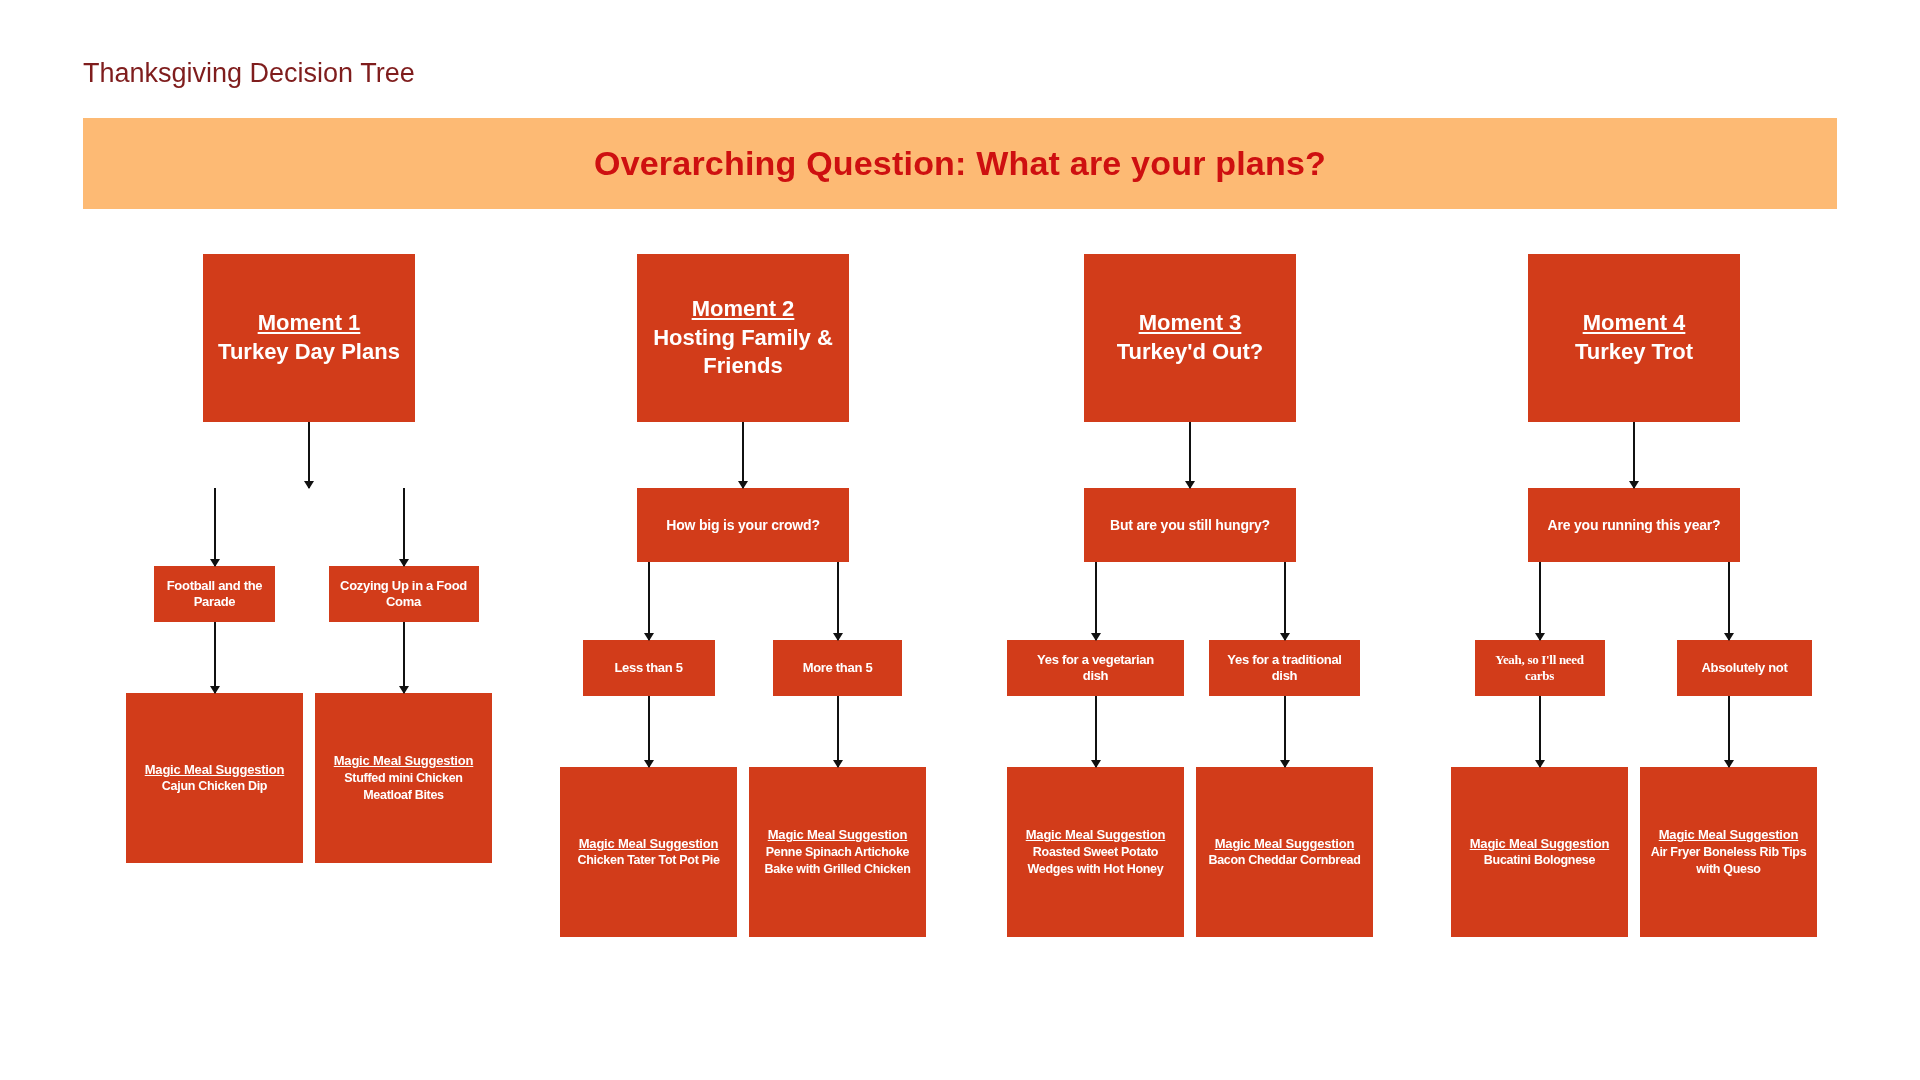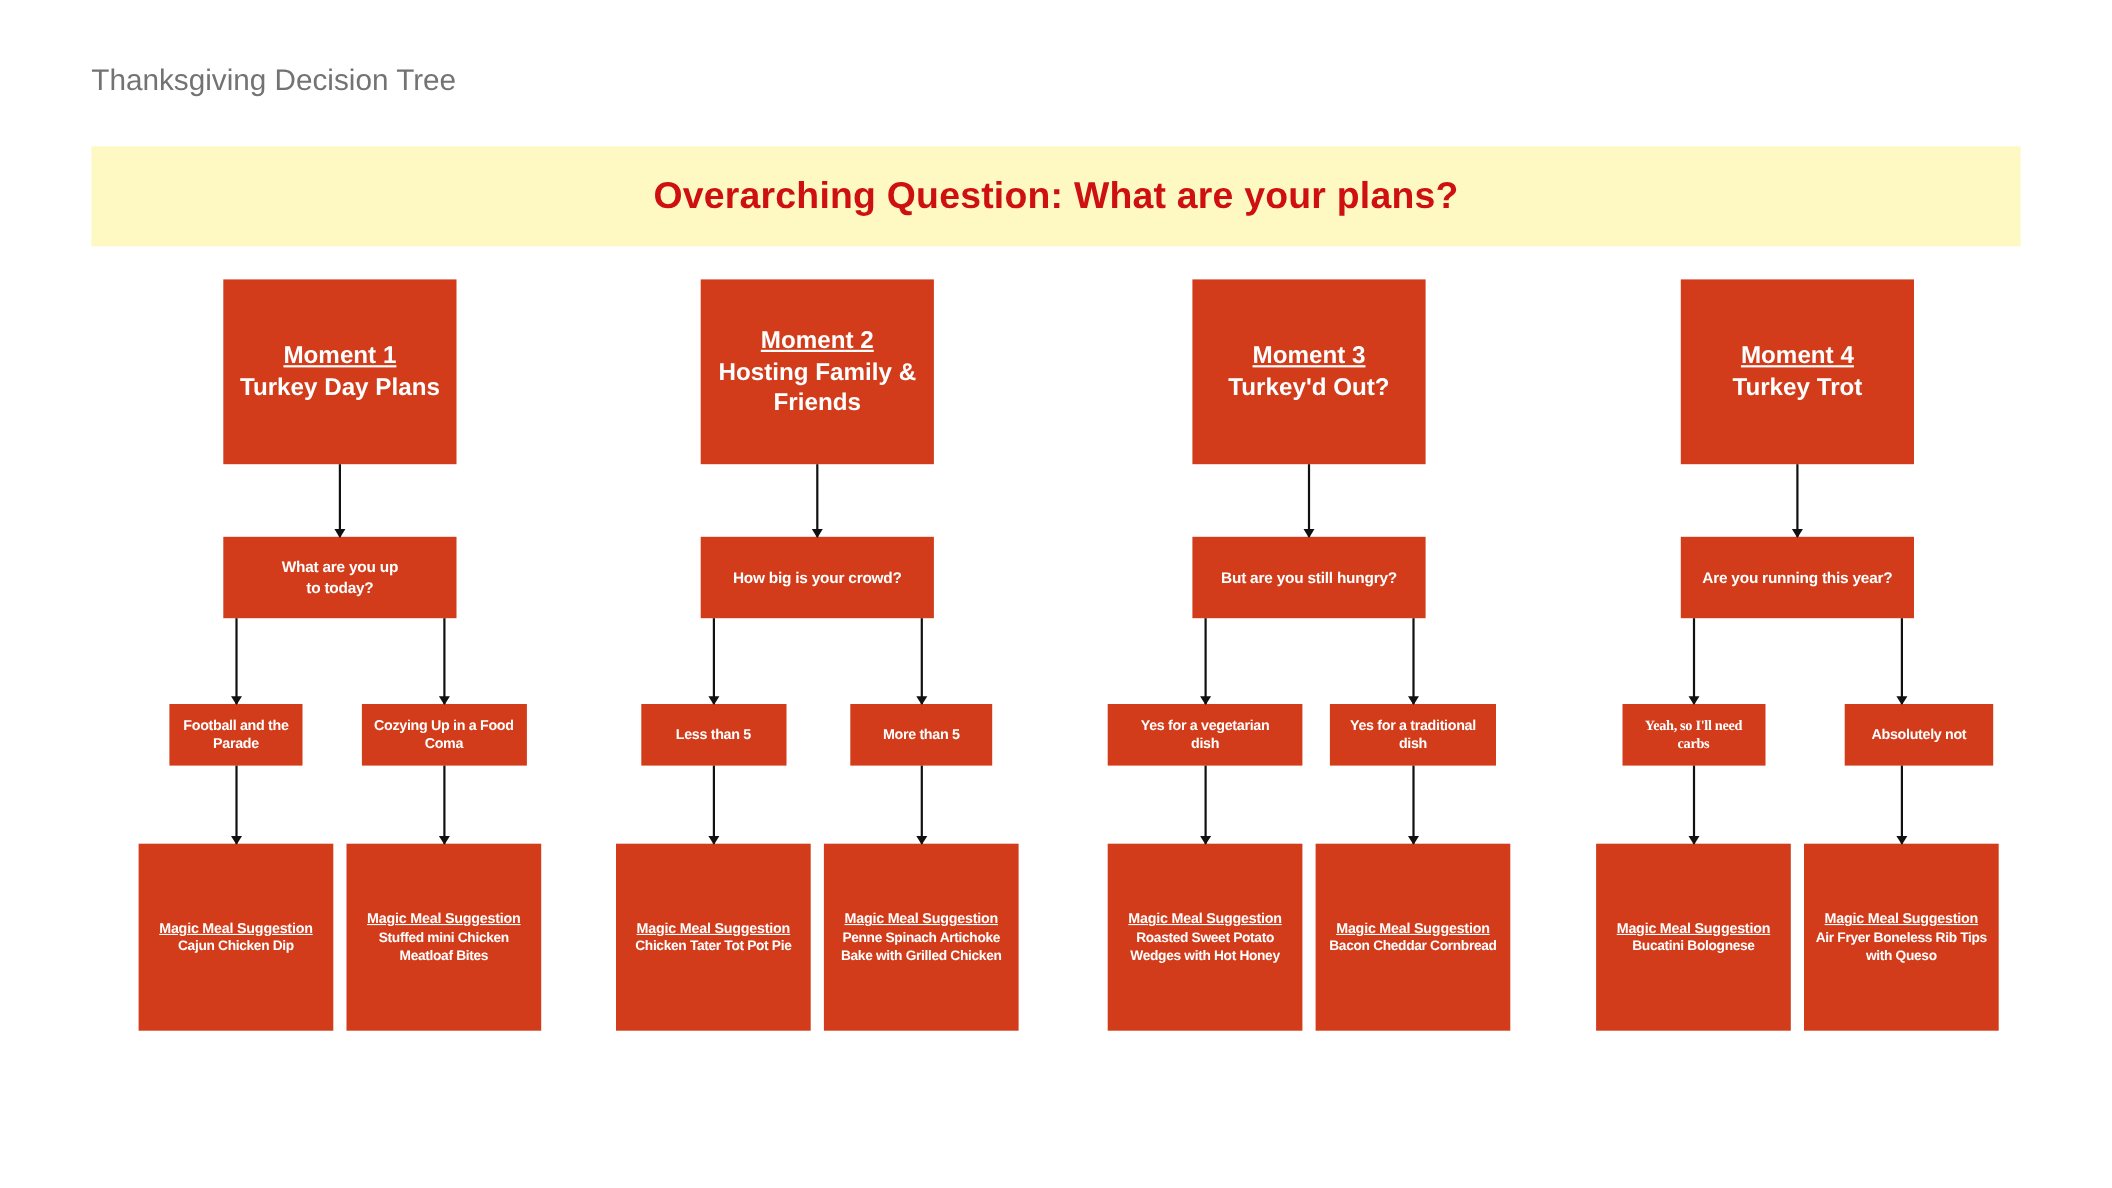--- a/index.html
+++ b/index.html
@@ -10,29 +10,29 @@
     background: #ffffff;
     font-family: "Liberation Sans", sans-serif;
     overflow: hidden;
   }
   .page-title {
     position: absolute;
     left: 83px;
     top: 58px;
     font-size: 27px;
     font-weight: 400;
-    color: #737373;
+    color: #7f1d1d;
   }
   .banner {
     position: absolute;
     left: 83px;
-    top: 133px;
+    top: 118px;
     width: 1754px;
     height: 91px;
-    background: #fef9c3;
+    background: #fdba74;
     display: flex;
     align-items: center;
     justify-content: center;
   }
   .banner-text {
     color: #CE1010;
     font-size: 34px;
     font-weight: 600;
     letter-spacing: 0.2px;
   }
@@ -155,22 +155,20 @@
   <div class="banner" data-name="overarching-question-banner">
     <span class="banner-text" data-name="overarching-question-text">Overarching Question: What are your plans?</span>
   </div>
 
   <div class="column c1" data-name="decision-column-1">
     <div class="box moment" data-name="moment-box-1">
       <div class="moment-title" data-name="moment-1-title">Moment 1</div>
       <div class="moment-sub" data-name="moment-1-subtitle">Turkey Day Plans</div>
     </div>
     <div class="arrow v1" data-name="arrow-down-icon"></div>
-    <div class="box question" data-name="question-box-1">What are you up
-to today?</div>
     <div class="branches" data-name="branches-1">
       <div class="branch" data-name="branch-1-1">
         <div class="arrow v2" data-name="arrow-down-icon"></div>
         <div class="box answer" data-name="answer-1-1">Football and the
 Parade</div>
         <div class="arrow v3" data-name="arrow-down-icon"></div>
         <div class="box meal" data-name="meal-box-1-1">
           <div class="meal-label" data-name="meal-label">Magic Meal Suggestion</div>
           <div class="meal-name" data-name="meal-name">Cajun Chicken Dip</div>
         </div>

